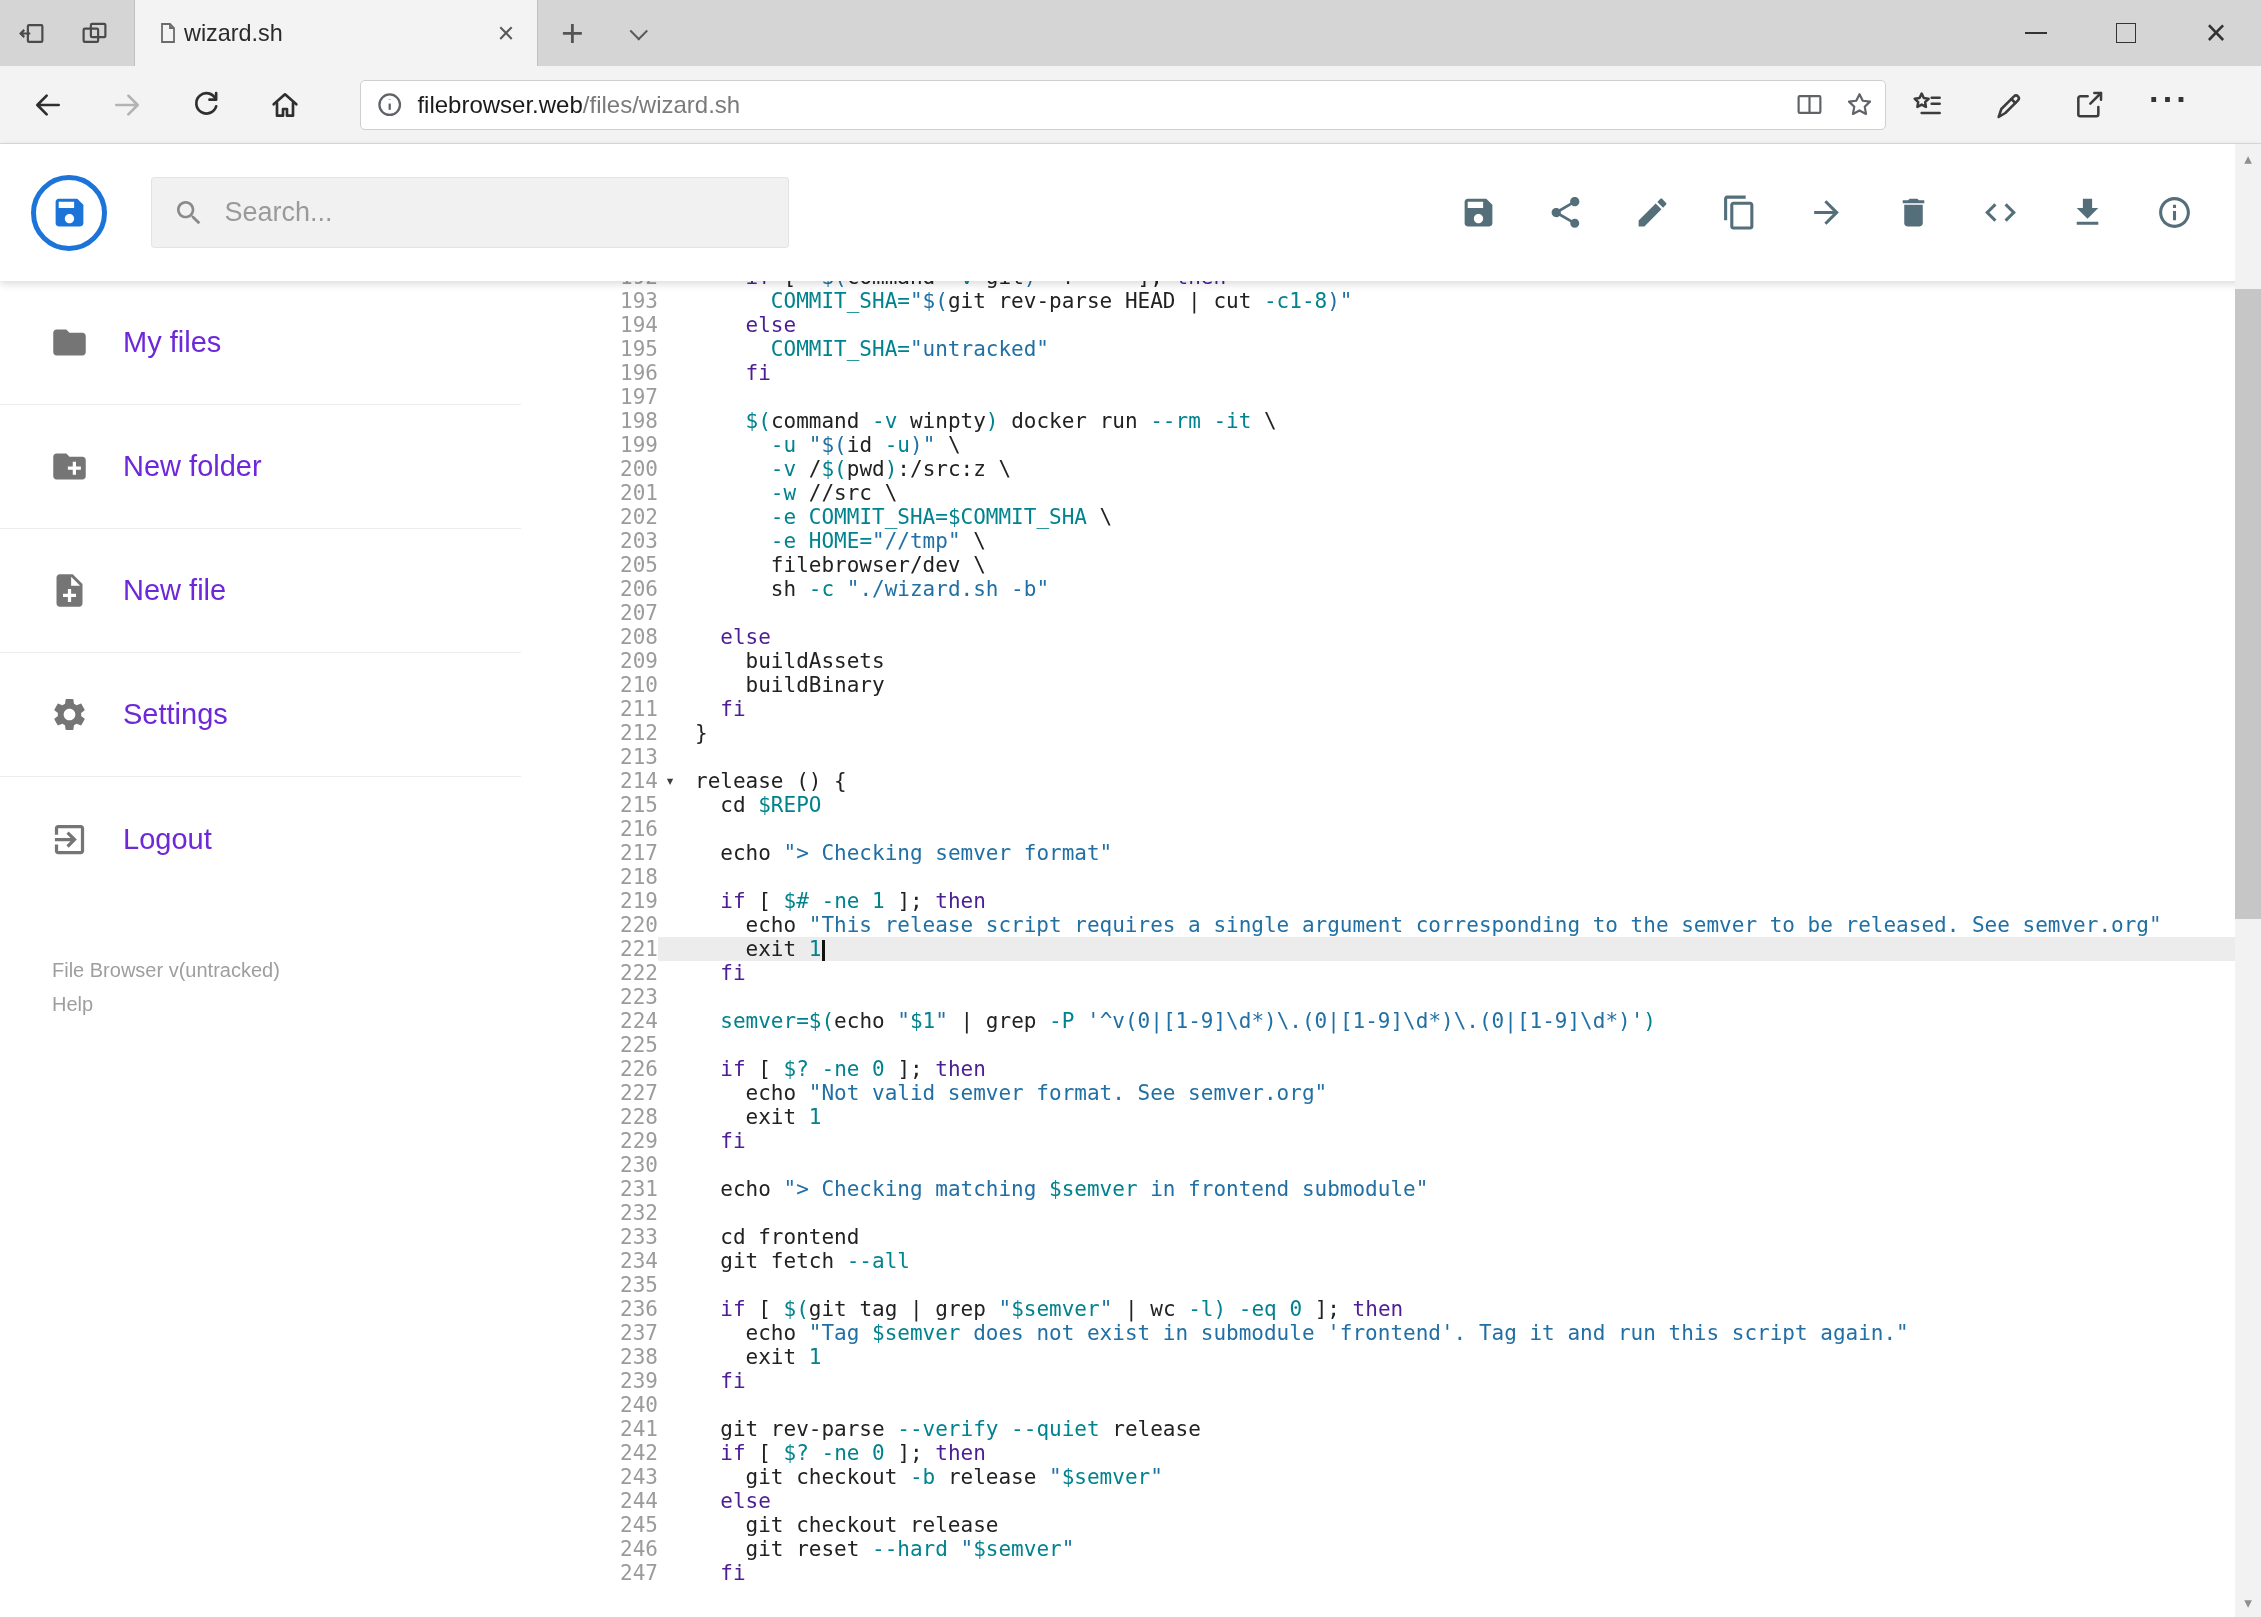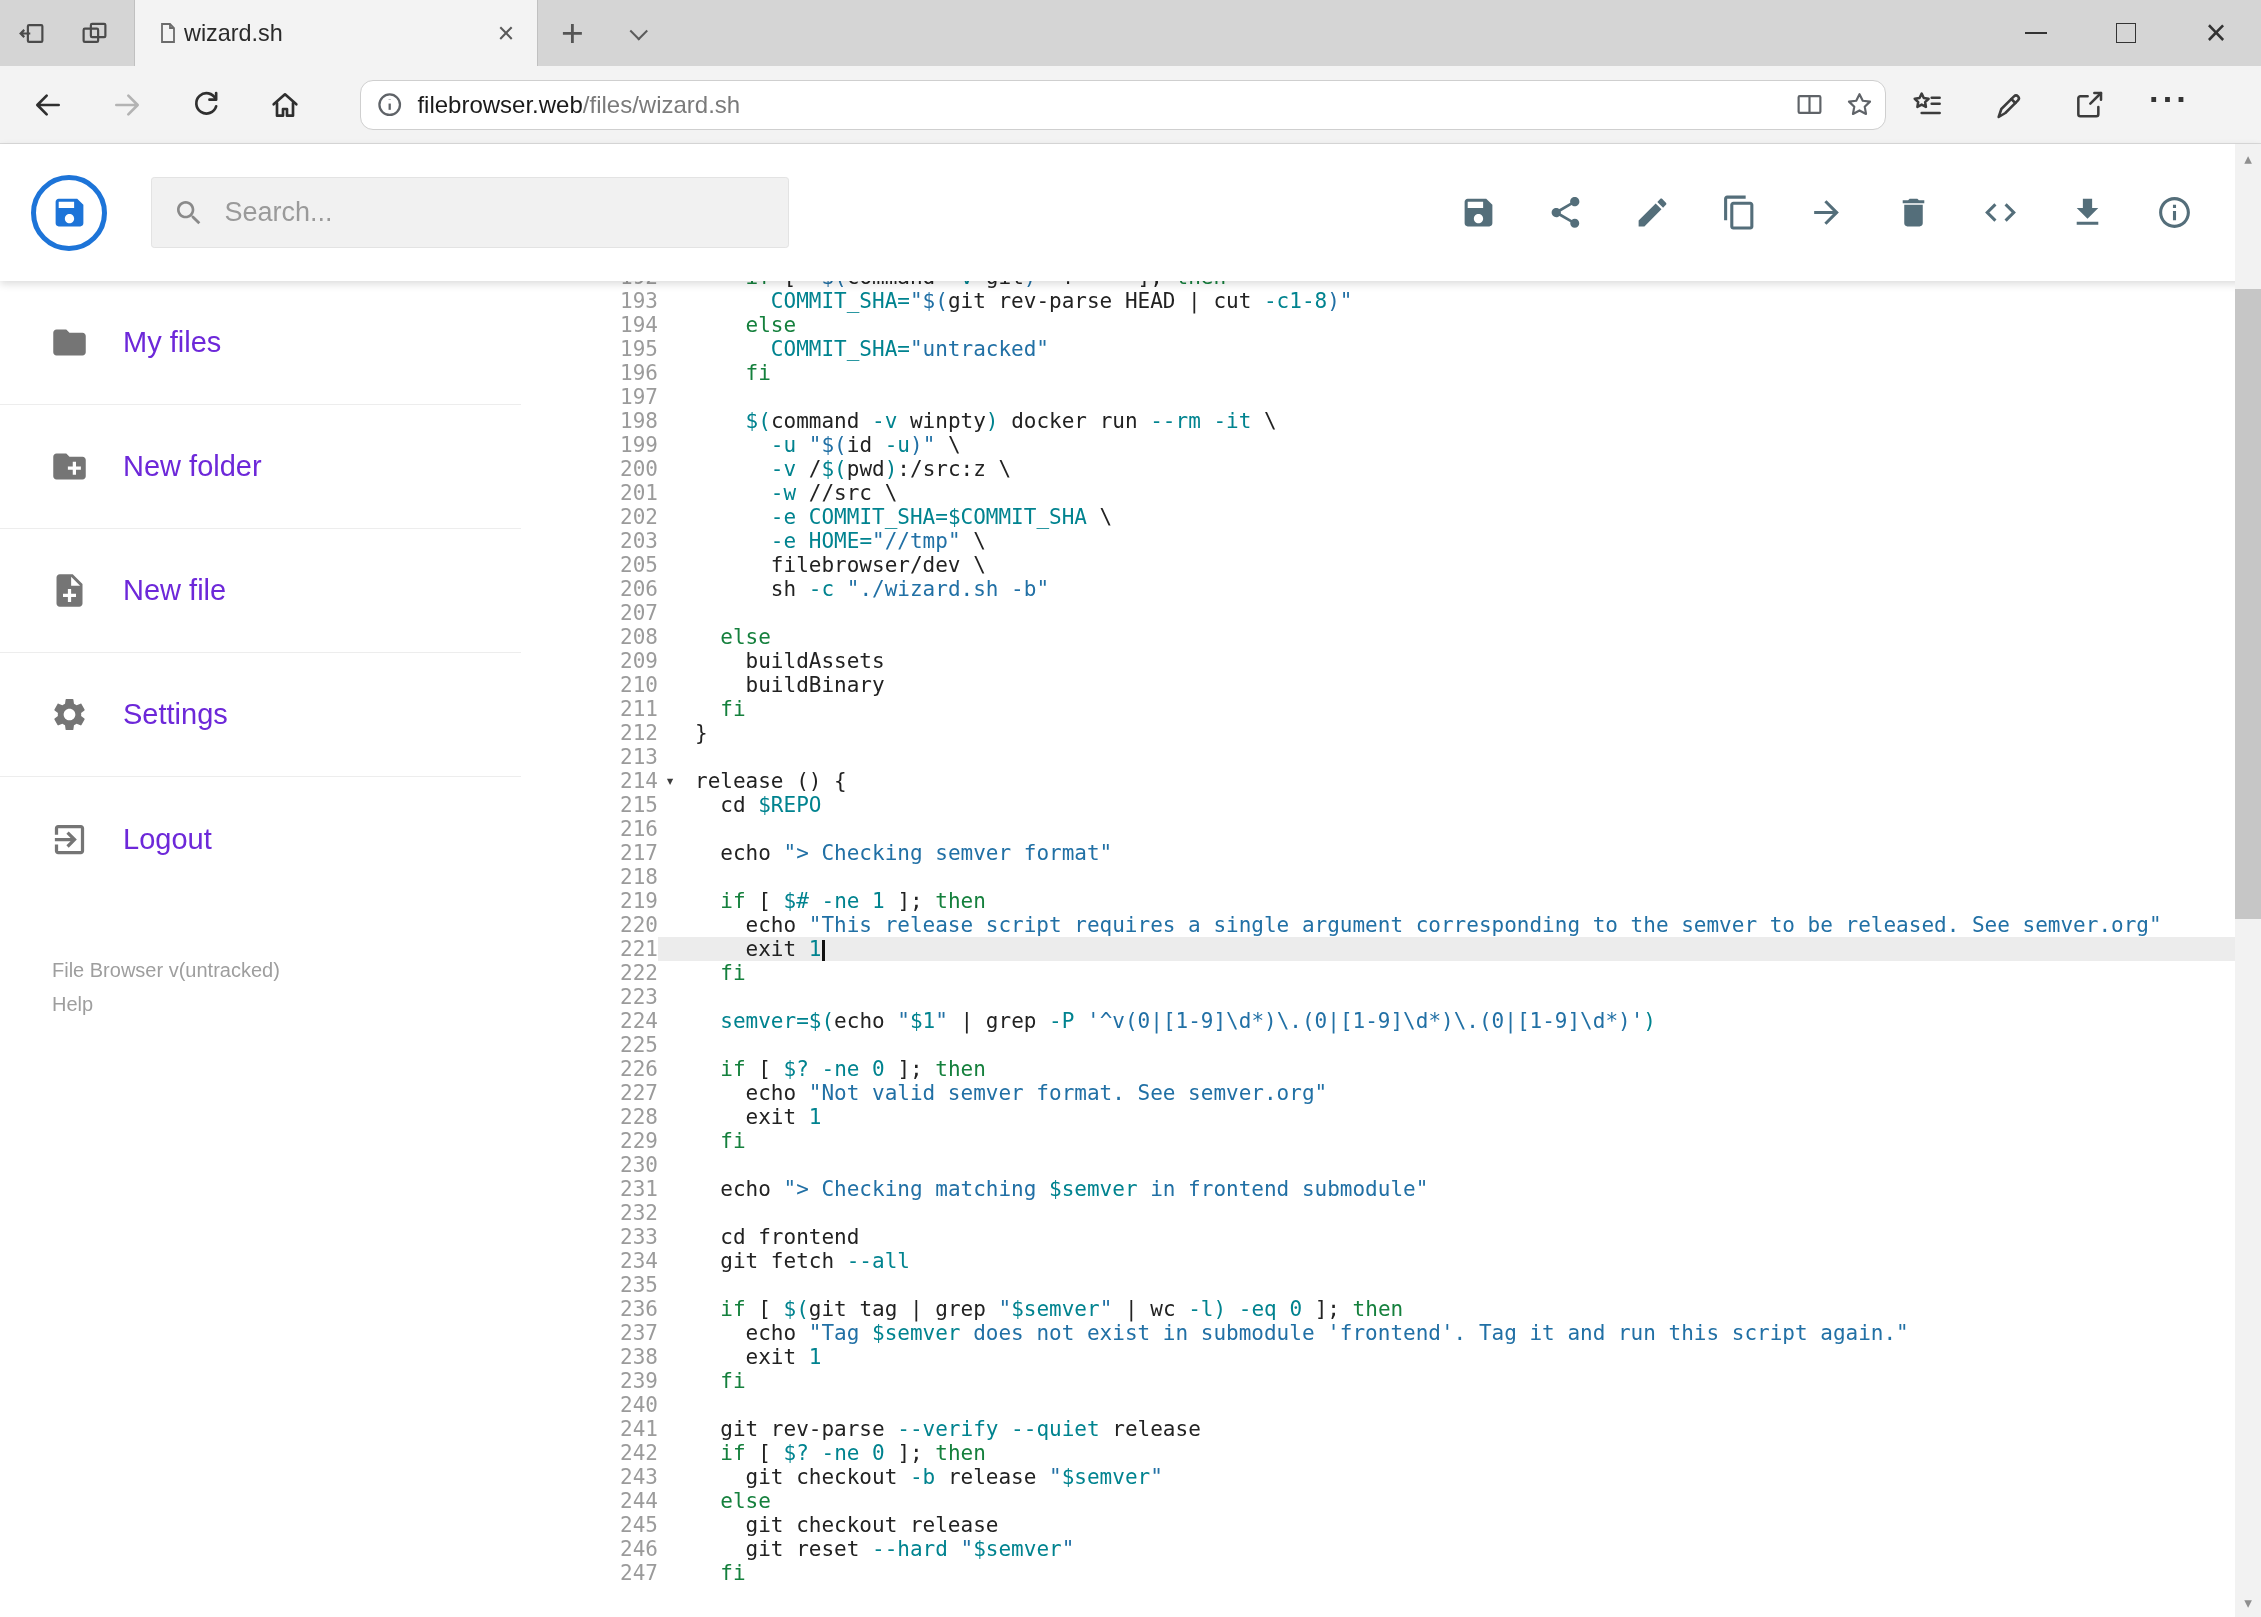--- a/index.html
+++ b/index.html
@@ -22,21 +22,21 @@
   .win-controls { margin-left:auto; display:flex; align-items:stretch; }
   .win-btn { width:90px; display:flex; align-items:center; justify-content:center; }
   .mini-bar { width:22.6px; height:2.4px; background:#333; }
   .max-box { width:19.4px; height:19.4px; border:1.6px solid #333; }
   .win-close-glyph { font-size:36px; color:#333; line-height:1; }
 
   .address-bar { height:78px; background:#f3f3f3; display:flex; align-items:center; padding-left:8px; border-bottom:0.8px solid #dadada; }
   .nav-btn { width:79px; height:78px; display:flex; align-items:center; justify-content:center; }
   .nav-btn svg { width:32px; height:32px; fill:none; stroke:#2f2f2f; stroke-width:2; stroke-linecap:round; stroke-linejoin:round; }
   .nav-btn.disabled svg { stroke:#b3b3b3; }
-  .url-box { width:1526px; height:50px; background:#fff; border:0.8px solid #cfcfcf; border-radius:13px;
+  .url-box { width:1526px; height:50px; background:#fff; border:0.8px solid #cfcfcf; border-radius:5px;
              display:flex; align-items:center; padding:0 11.3px 0 14.5px; margin-left:36px; }
   .url-box svg.info { width:27.4px; height:27.4px; fill:none; stroke:#5f6368; stroke-width:2; }
   .url-text { font-size:24px; margin-left:14.5px; flex:1; white-space:nowrap; overflow:hidden; }
   .url-host { color:#1b1b1b; }
   .url-path { color:#7a7a7a; }
   .url-side-icon { margin-left:21px; }
   .url-side-icon svg { width:29px; height:29px; fill:none; stroke:#5f6368; stroke-width:1.8; stroke-linejoin:round; }
   .addr-action { width:81px; height:78px; display:flex; align-items:center; justify-content:center; }
   .addr-action:first-of-type { margin-left:22.6px; }
   .addr-action svg { width:32px; height:32px; fill:none; stroke:#3c3c3c; stroke-width:1.9; stroke-linecap:round; stroke-linejoin:round; }
@@ -68,21 +68,21 @@
 
   
   .editor { flex:1; overflow:hidden; font-family:"DejaVu Sans Mono",monospace; font-size:21px; line-height:24px; background:#fff; }
   .cl { display:flex; height:24px; }
   .cl.clip { margin-top:-16px; }
   .ln { width:137px; text-align:right; color:#9b9b9b; flex:none; white-space:pre; }
   .fold { width:24px; flex:none; text-align:center; color:#3d3d3d; font-size:16px; line-height:24px; }
   .code { flex:1; color:#222; white-space:pre; padding-left:13px; }
   .cl.active { background:linear-gradient(90deg, rgba(0,0,0,0) 137px, #ececec 137px); }
   .tk-p { color:#222; }
-  .tk-k { color:#15803d; }
+  .tk-k { color:#4c1d95; }
   .tk-s { color:#2170a5; }
   .tk-v { color:#00838f; }
   .caret { display:inline-block; width:2.4px; height:21px; background:#111; vertical-align:text-bottom; margin-left:0.8px; }
 
   
   .scrollbar { position:absolute; right:0; top:144px; bottom:0; width:26px; background:#f2f2f2; z-index:9; }
   .sb-btn { height:29px; display:flex; align-items:center; justify-content:center; color:#8f8f8f; font-size:15.3px; }
   .sb-btn.down { position:absolute; bottom:0; left:0; right:0; }
   .sb-thumb { position:absolute; left:0; right:0; top:145px; height:630px; background:#c6c6c6; }
 </style>

